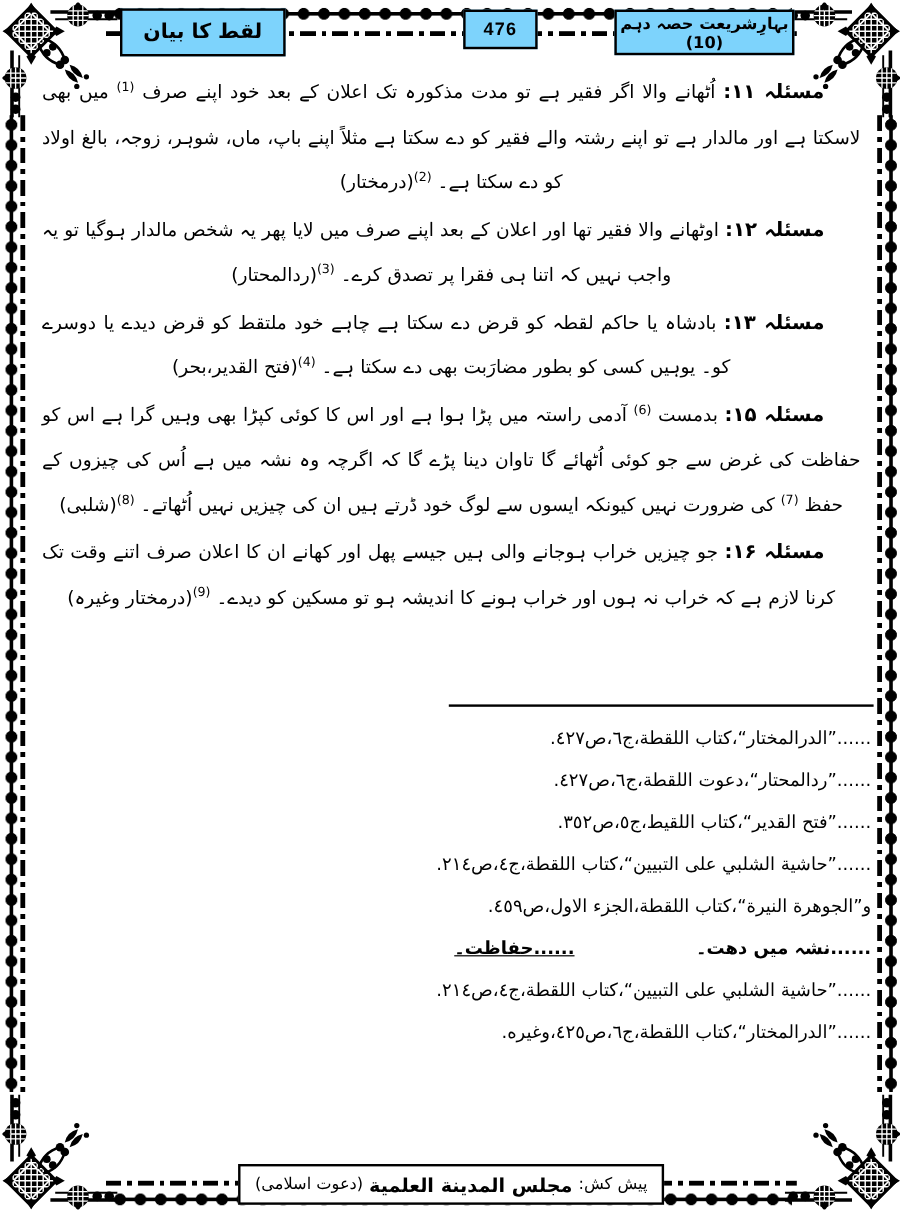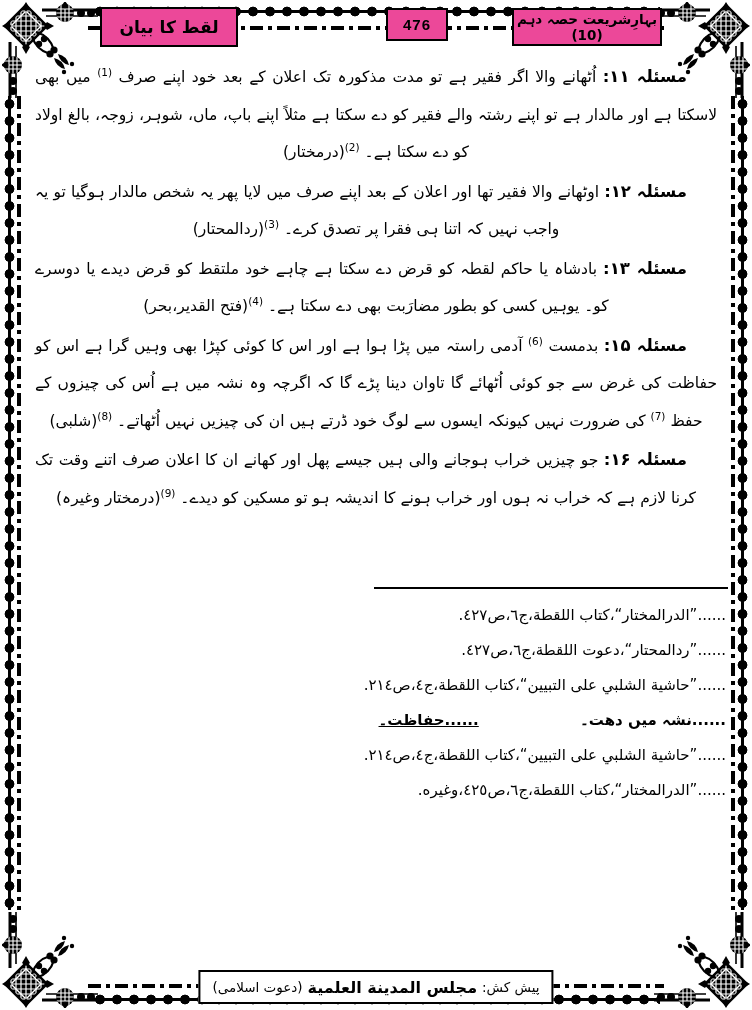--- a/index.html
+++ b/index.html
@@ -25,21 +25,21 @@
   .beads-left{left:3px;top:96px;bottom:100px;}
   .dd-left{left:17px;top:96px;bottom:100px;}
   .beads-right{right:3px;top:96px;bottom:100px;}
   .dd-right{right:17px;top:96px;bottom:100px;}
   .corner{position:absolute;width:96px;height:96px;}
   .corner.tl{top:2px;left:2px;}
   .corner.tr{top:2px;right:2px;transform:scaleX(-1);}
   .corner.bl{bottom:2px;left:2px;transform:scaleY(-1);}
   .corner.br{bottom:2px;right:2px;transform:scale(-1,-1);}
   
-  .hbox{position:absolute;z-index:3;background:#ec4899;border:2px solid #000;
+  .hbox{position:absolute;z-index:3;background:#7dd3fc;border:2px solid #000;
         display:flex;align-items:center;justify-content:center;text-align:center;}
   .box-chapter{top:7px;left:100px;width:134px;height:36px;font-size:17px;font-weight:bold;}
   .box-pagenum{top:8px;left:346px;width:58px;height:29px;
         font-family:"Liberation Sans","DejaVu Sans",sans-serif;font-size:15px;font-weight:bold;
         letter-spacing:1px;direction:ltr;margin-left:40px;}
   .box-book{top:8px;left:512px;width:146px;height:34px;font-size:13.5px;font-weight:bold;justify-content:flex-end;}
   
   .body-text{position:absolute;top:57px;left:34px;right:34px;height:530px;overflow:hidden;
         font-size:15.5px;line-height:37.5px;text-align:justify;text-align-last:center;}
   .body-text p{margin:1px;text-indent:30px;}
@@ -167,21 +167,23 @@
     <p>
       <span class="masala-label">مسئلہ ۱۶:</span>
       <span>جو چیزیں خراب ہوجانے والی ہیں جیسے پھل اور کھانے ان کا اعلان صرف اتنے وقت تک کرنا لازم ہے کہ خراب نہ ہوں اور خراب ہونے کا اندیشہ ہو تو مسکین کو دیدے۔ <sup>(9)</sup>(درمختار وغیرہ)</span>
     </p>
   </div>
 
   <div class="fn-sep"></div>
   <div class="footnotes">
     <div class="fn-line">......”الدرالمختار“،كتاب اللقطة،ج٦،ص٤٢٧.</div>
     <div class="fn-line">......”ردالمحتار“،دعوت اللقطة،ج٦،ص٤٢٧.</div>
+    <div class="fn-line">......”فتح القدير“،كتاب اللقيط،ج٥،ص٣٥٢.</div>
     <div class="fn-line">......”حاشية الشلبي على التبيين“،كتاب اللقطة،ج٤،ص٢١٤.</div>
+    <div class="fn-line">و”الجوهرة النيرة“،كتاب اللقطة،الجزء الاول،ص٤٥٩.</div>
     <div class="fn-line fn-urdu">
       <span>......نشہ میں دھت۔</span>
       <span class="fn-gap">......حفاظت۔</span>
     </div>
     <div class="fn-line">......”حاشية الشلبي على التبيين“،كتاب اللقطة،ج٤،ص٢١٤.</div>
     <div class="fn-line">......”الدرالمختار“،كتاب اللقطة،ج٦،ص٤٢٥،وغيره.</div>
   </div>
 
   <div class="footer-box">
     <span>پیش کش:</span>

